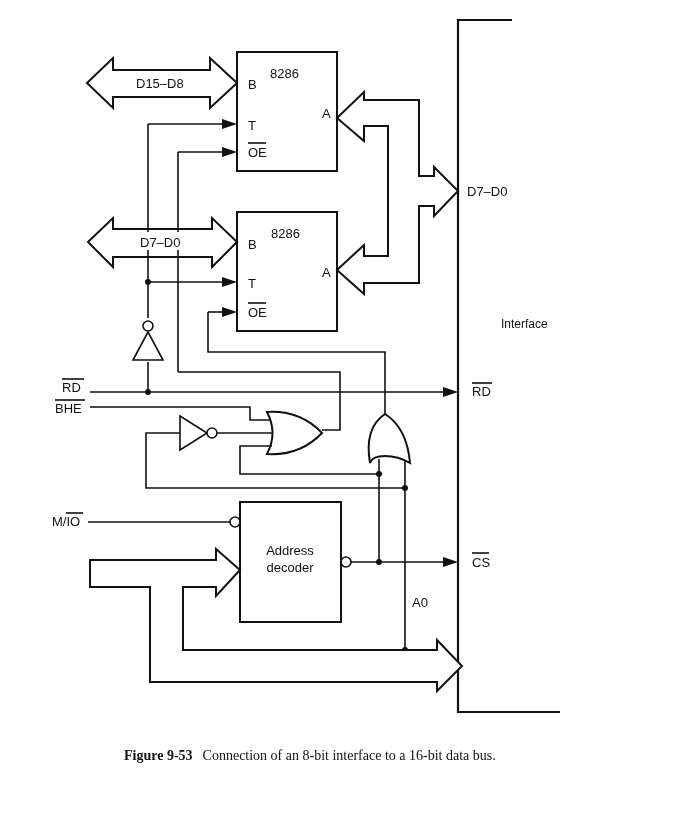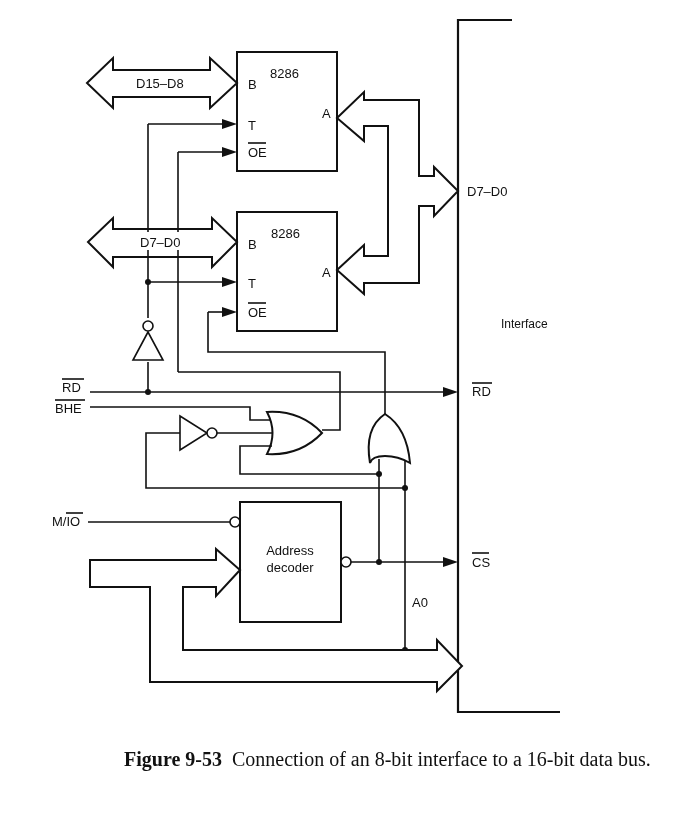--- a/index.html
+++ b/index.html
@@ -7,21 +7,21 @@
     svg { position: absolute; left: 0; top: 0; }
     .w { stroke: #111; stroke-width: 1.6; fill: none; }
     .wt { stroke: #111; stroke-width: 2.2; fill: none; }
     .bus { stroke: #111; stroke-width: 2; fill: #fff; stroke-linejoin: miter; }
     .box { stroke: #111; stroke-width: 2; fill: #fff; }
     .dot { fill: #111; }
     .arrowhead { fill: #111; }
     .lbl { font-family: "Liberation Sans", sans-serif; font-size: 13px; fill: #111; }
     .lbl-sm { font-family: "Liberation Sans", sans-serif; font-size: 12px; fill: #111; }
     .bubble { stroke: #111; stroke-width: 1.6; fill: #fff; }
-    .caption { position: absolute; left: 124px; top: 748px; font-family: "Liberation Serif", serif; font-size: 20px; color: #111; white-space: nowrap; }
+    .caption { position: absolute; left: 124px; top: 748px; font-family: "Liberation Serif", serif; font-size: 14px; color: #111; white-space: nowrap; }
     .caption b { font-weight: bold; margin-right: 10px; }
   </style>
 </head>
 <body>
 
 <svg width="680" height="839" viewBox="0 0 680 839">
 
   <path class="wt" d="M512,20 L458,20 L458,712 L560,712"></path>
   <text class="lbl-sm" x="501" y="328">Interface</text>
 

